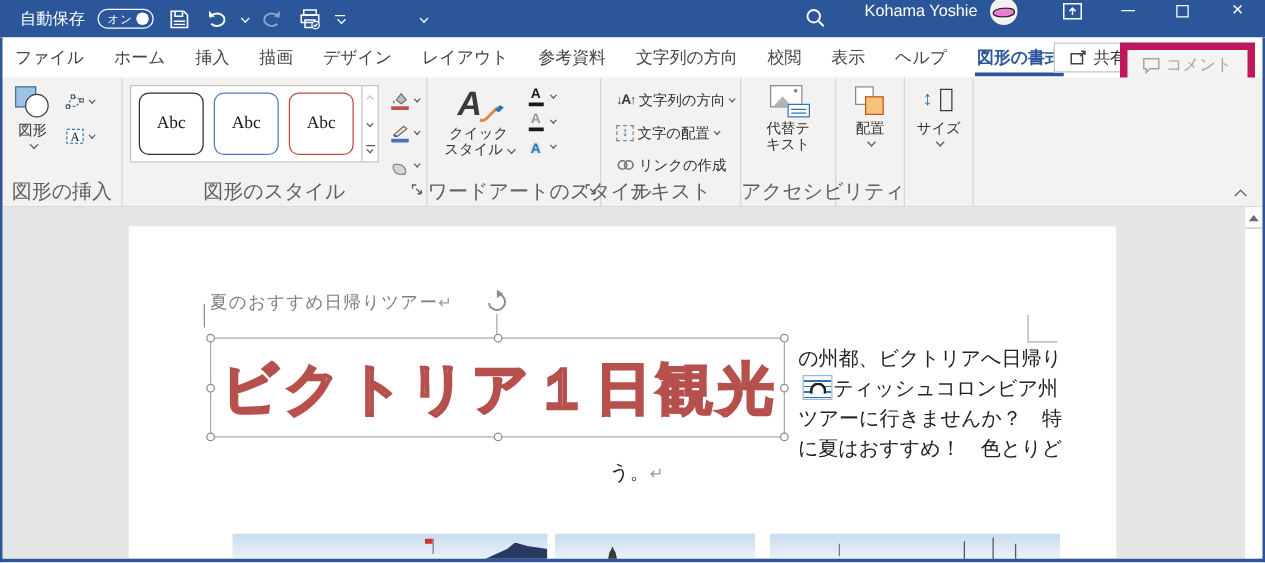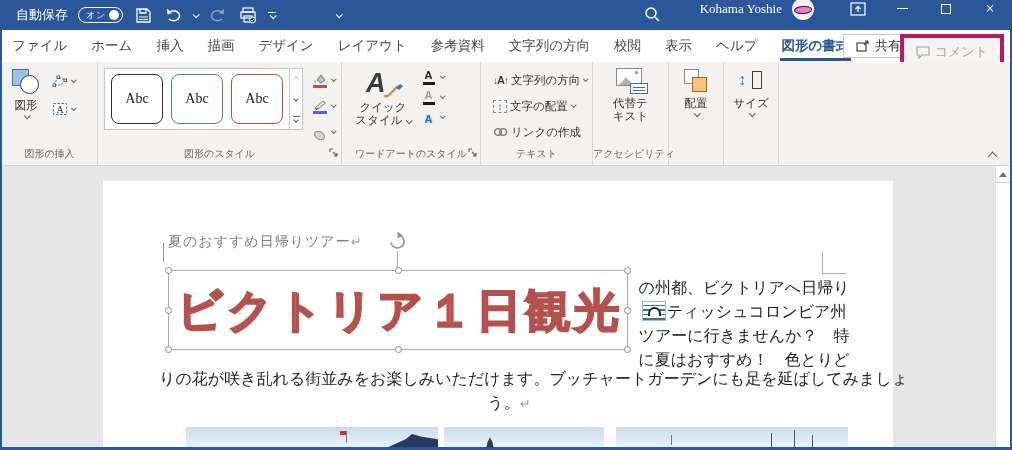--- a/index.html
+++ b/index.html
@@ -18,47 +18,47 @@
   .tb-ic { width:20px; height:20px; display:inline-flex; align-items:center; justify-content:center; }
   .tb-ic svg { display:block; }
   .dim { opacity:.45; }
   .chv { display:inline-block; width:5px; height:5px; border-right:1.4px solid currentColor;
          border-bottom:1.4px solid currentColor; transform:rotate(45deg) translateY(-1px); }
   .qat-more { display:inline-flex; flex-direction:column; align-items:center; gap:1px; }
   .qat-more .bar { width:8px; border-top:1.4px solid #fff; }
   .tb-title { position:absolute; left:336px; top:0; height:30px; display:flex; align-items:center; gap:6px;
               font-size:13px; color:#fff; }
   .tb-search { position:absolute; left:643px; top:5px; }
-  .tb-right { position:absolute; right:0; top:0; height:17px; display:flex; align-items:center;font-family:Liberation Serif, serif; }
+  .tb-right { position:absolute; right:0; top:0; height:17px; display:flex; align-items:center; }
   .tb-user { font-size:13px; margin-right:10px; }
   .avatar { width:22px; height:22px; border-radius:50%; background:#f4f2f0; position:relative; overflow:hidden; margin-right:22px; }
   .avatar .scribble { position:absolute; left:2px; top:8px; width:18px; height:8px; background:#e87fd0;
                       border-radius:60% 40% 55% 45%; box-shadow:0 0 0 1px #222 inset; }
   .win-btn { width:44px; height:30px; display:flex; align-items:center; justify-content:center; color:#fff; }
   .maxi { width:10px; height:10px; border:1.2px solid #fff; }
   .mini { width:11px; border-top:1.4px solid #fff; }
   .close-x { font-size:16px; line-height:1; }
 
   
   .tabrow { position:absolute; left:0; top:30px; width:1012px; height:32px; background:#fff;
             display:flex; align-items:stretch; font-size:13.5px; color:#444; }
   .tab { display:flex; align-items:center; padding:0 12px; position:relative; white-space:nowrap; }
   .tab.active { color:#2b579a; font-weight:bold; }
   .tab.active::after { content:""; position:absolute; left:10px; right:10px; bottom:1px; border-bottom:3px solid #2b579a; }
   .share-btn { position:absolute; right:98px; top:4px; height:24px; display:flex; align-items:center; gap:5px;
                border:1px solid #c8c6c4; background:#fff; padding:0 12px; font-size:13px; color:#323130; }
   .comment-btn { position:absolute; right:8px; top:4px; height:36px; display:flex; align-items:center; gap:5px;
-                 border:4px solid #be185d; background:#f5f4f3; padding:0 12px; font-size:13px; color:#a6a4a2; }
+                 border:6px solid #be185d; background:#f5f4f3; padding:0 12px; font-size:13px; color:#a6a4a2; }
 
   
   .ribbon { position:absolute; left:2px; top:62px; width:1008px; height:104px; background:#f3f2f1;
             border-bottom:1px solid #d2d0ce; display:flex; }
   .rgroup { position:relative; display:flex; flex-direction:column; border-right:1px solid #d8d6d4; }
   .rgroup-body { flex:1; display:flex; align-items:flex-start; padding-top:4px; }
-  .rgroup-label { height:19px; text-align:center; font-size:10px; color:#605e5c; line-height:16px; white-space:nowrap; }
+  .rgroup-label { height:19px; text-align:center; font-size:16px; color:#605e5c; line-height:16px; white-space:nowrap; }
   .dlg-launch { position:absolute; right:2px; bottom:3px; }
   .bigbtn { display:flex; flex-direction:column; align-items:center; width:52px; padding-top:2px; color:#323130; }
   .bigbtn .cap { font-size:11.5px; line-height:13px; text-align:center; margin-top:3px; color:#323130; }
   .bigbtn .chv { color:#5f5d5b; margin-top:2px; }
   .smallbtn { display:flex; align-items:center; gap:3px; height:22px; padding:0 2px; color:#323130; font-size:11.5px; white-space:nowrap; }
   .smallbtn .chv { width:4px; height:4px; color:#5f5d5b; }
 
   
   .ic-shapes { position:relative; width:30px; height:28px; }
   .ic-shapes .sq { position:absolute; left:1px; top:1px; width:17px; height:17px; background:#9cc3e5; border:1px solid #41719c; }
@@ -506,21 +506,20 @@
       </div>
 
       <div class="wrap-block">
         <div class="wline">の州都、ビクトリアへ日帰り</div>
         <div class="wline"><span class="inline-img"><span class="arch"></span></span><span>ティッシュコロンビア州</span></div>
         <div class="wline">ツアーに行きませんか？　特</div>
         <div class="wline">に夏はおすすめ！　色とりど</div>
       </div>
 
       <div class="full-block">
-        <div class="fline">りの花が咲き乱れる街並みをお楽しみいただけます。ブッチャートガーデンにも足を延ばしてみましょ</div>
         <div class="fline"><span>う。</span><span class="pilcrow">↵</span></div>
       </div>
 
       <span class="corner-mark"></span>
 
       <div class="photo" style="left:83px; width:252px;">
         <span class="flagpole" style="left:160px;"></span>
         <span class="flag" style="left:154px;"></span>
         <span class="building"></span>
       </div>

